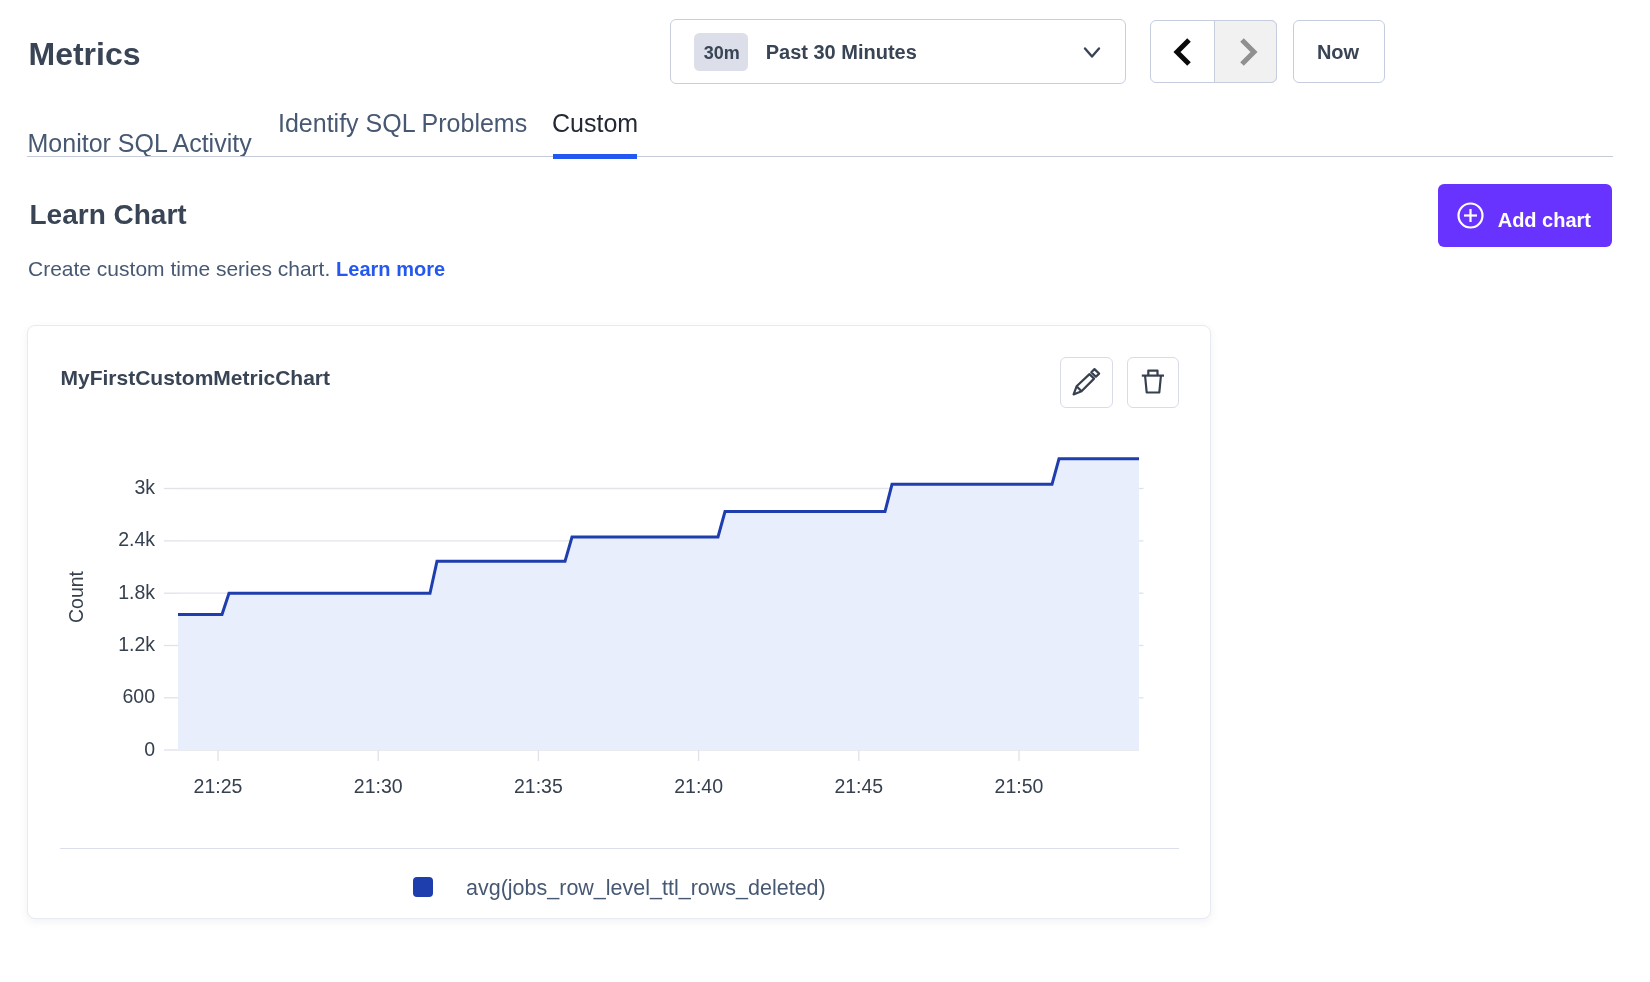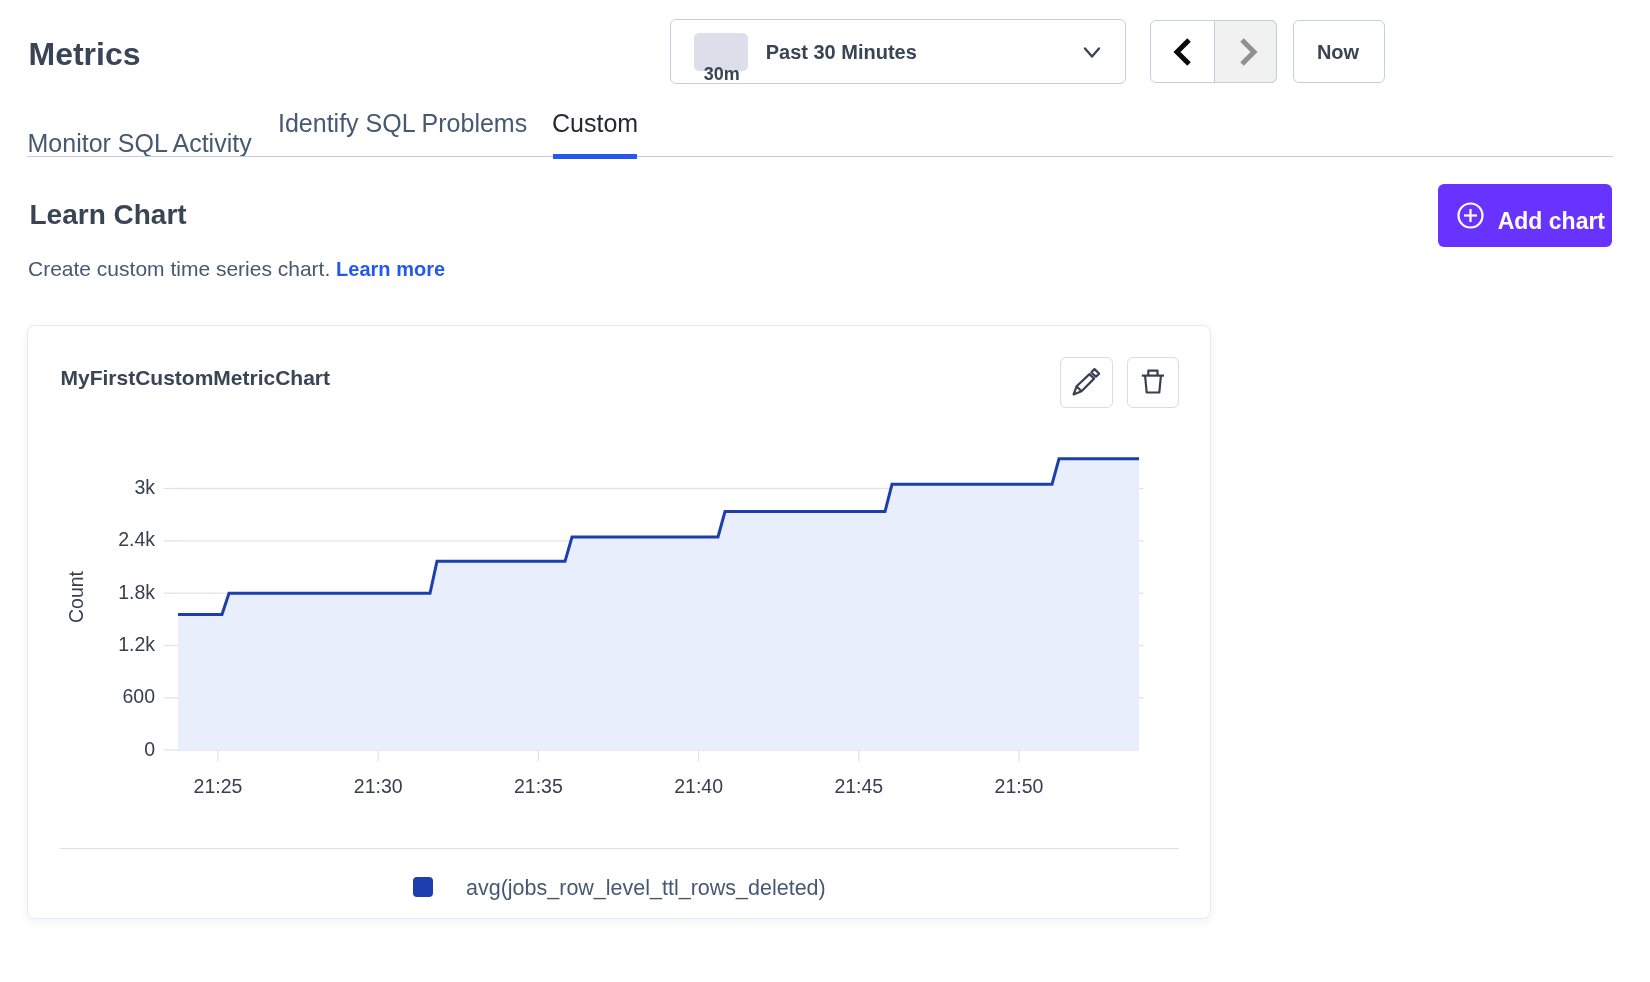--- a/index.html
+++ b/index.html
@@ -12,21 +12,21 @@
 <div class="abs" id="hMetrics" style="left:28.5px; top:37.5px; font-size:32px; font-weight:700; color:#394455; line-height:1;">Metrics</div>
 
 <div class="abs" id="tab1" style="left:27.5px; top:111.2px; font-size:25px; color:#475872; line-height:1;margin-top:20px;">Monitor SQL Activity</div>
 <div class="abs" id="tab2" style="left:278px; top:111.2px; font-size:25px; color:#475872; line-height:1;">Identify SQL Problems</div>
 <div class="abs" id="tab3" style="left:552px; top:111.2px; font-size:25px; color:#242a35; line-height:1;">Custom</div>
 <div class="abs" style="left:27px; top:156px; width:1586px; height:1.4px; background:#c6cbd9;"></div>
 <div class="abs" style="left:553px; top:154px; width:84px; height:5px; background:#2458f0;"></div>
 
 <div class="abs" style="left:670px; top:19px; width:456px; height:65px; border:1px solid #c8cede; border-radius:6px; background:#fff;"></div>
 <div class="abs" style="left:694px; top:33px; width:54px; height:38px; border-radius:5.5px; background:#dcdfea;"></div>
-<div class="abs" id="t30m" style="left:703.8px; top:44px; font-size:18px; font-weight:700; color:#394455; line-height:1;margin-top:21px;">30m</div>
+<div class="abs" id="t30m" style="left:703.8px; top:44px; font-size:18px; font-weight:700; color:#394455; line-height:1;">30m</div>
 <div class="abs" id="tPast" style="left:765.7px; top:41.6px; font-size:20px; font-weight:700; color:#394455; line-height:1;">Past 30 Minutes</div>
 <svg class="abs" style="left:1082px; top:45px;" width="20" height="16" viewBox="0 0 20 16">
   <polyline points="3,3.5 10,11.5 17,3.5" fill="none" stroke="#394455" stroke-width="2.4" stroke-linecap="round" stroke-linejoin="round"></polyline>
 </svg>
 
 <div class="abs" style="left:1150px; top:20px; width:127px; height:63px; border:1px solid #c6cdde; border-radius:6px; background:#fff;"></div>
 <div class="abs" style="left:1214px; top:20px; width:63px; height:63px; border:1px solid #c6cdde; border-radius:0 6px 6px 0; background:#f1f1f2;"></div>
 <svg class="abs" style="left:1170px; top:38px;" width="28" height="28" viewBox="0 0 28 28">
   <polyline points="19,2 7,14 19,26" fill="none" stroke="#0a0a0a" stroke-width="5" stroke-linejoin="miter"></polyline>
 </svg>
@@ -39,21 +39,21 @@
 
 <div class="abs" id="hCustom" style="left:29.5px; top:200.6px; font-size:28px; font-weight:700; color:#394455; line-height:1;">Learn Chart</div>
 <div class="abs" id="subt" style="left:28px; top:258px; font-size:21px; color:#475872; line-height:1;">Create custom time series chart. <span style="color:#2458f0; font-weight:700; font-size:20px;text-align:right;">Learn more</span></div>
 
 <div class="abs" style="left:1438px; top:184px; width:174px; height:63px; border-radius:6px; background:#6933ff;"></div>
 <svg class="abs" style="left:1457px; top:202px;" width="27" height="27" viewBox="0 0 27 27">
   <circle cx="13.5" cy="13.5" r="12" fill="none" stroke="#ffffff" stroke-width="2.2"></circle>
   <line x1="13.5" y1="7" x2="13.5" y2="20" stroke="#ffffff" stroke-width="2.2"></line>
   <line x1="7" y1="13.5" x2="20" y2="13.5" stroke="#ffffff" stroke-width="2.2"></line>
 </svg>
-<div class="abs" id="tAdd" style="left:1497.7px; top:209.5px; font-size:23px; font-weight:700; color:#ffffff; line-height:1;">Add chart</div>
+<div class="abs" id="tAdd" style="left:1497.7px; top:209.5px; font-size:20px; font-weight:700; color:#ffffff; line-height:1;">Add chart</div>
 
 <div class="abs" style="left:27px; top:325px; width:1184px; height:594px; background:#fff; border:1px solid #e7eaf2; border-radius:8px; box-shadow:0 3px 8px rgba(60,70,100,0.07);"></div>
 <div class="abs" id="tTitle" style="left:60.5px; top:366.6px; font-size:21px; font-weight:700; color:#394455; line-height:1;">MyFirstCustomMetricChart</div>
 
 <div class="abs" style="left:1060px; top:357px; width:53px; height:51px; border:1px solid #d7dce8; border-radius:6px; background:#fff;"></div>
 <div class="abs" style="left:1127px; top:357px; width:52px; height:51px; border:1px solid #d7dce8; border-radius:6px; background:#fff;"></div>
 <svg class="abs" style="left:1050px; top:350px;" width="140" height="70" viewBox="0 0 140 70">
   <g fill="none" stroke="#36404e" stroke-width="2.2" stroke-linejoin="round">
     <path d="M23.6 44.4 L26.6 36.3 L39.5 24.1 L44.1 28.6 L31.5 41.2 Z"></path>
     <path d="M26.6 36.3 L31.5 41.2"></path>

